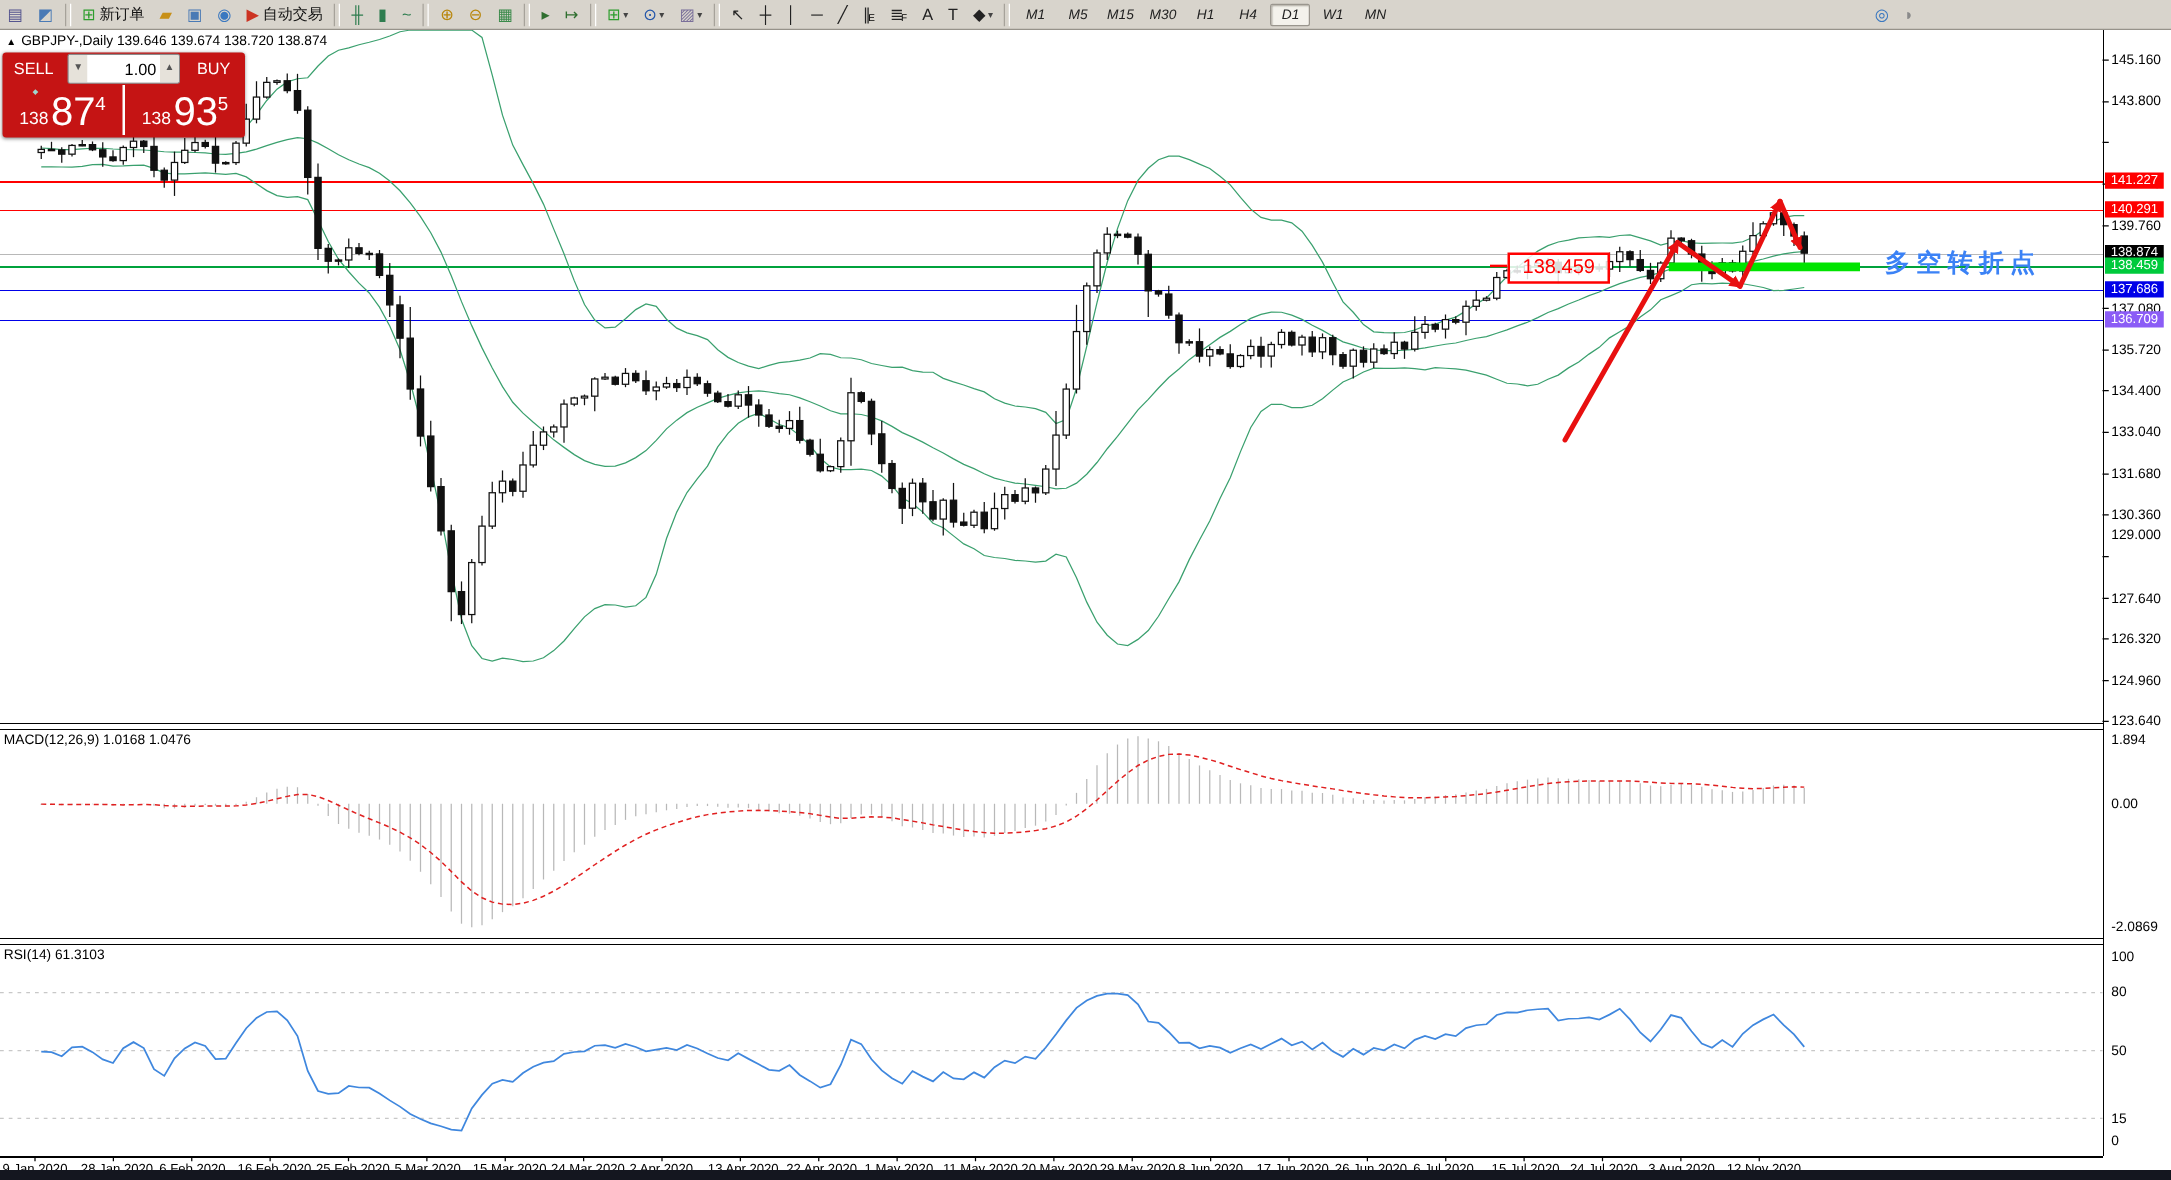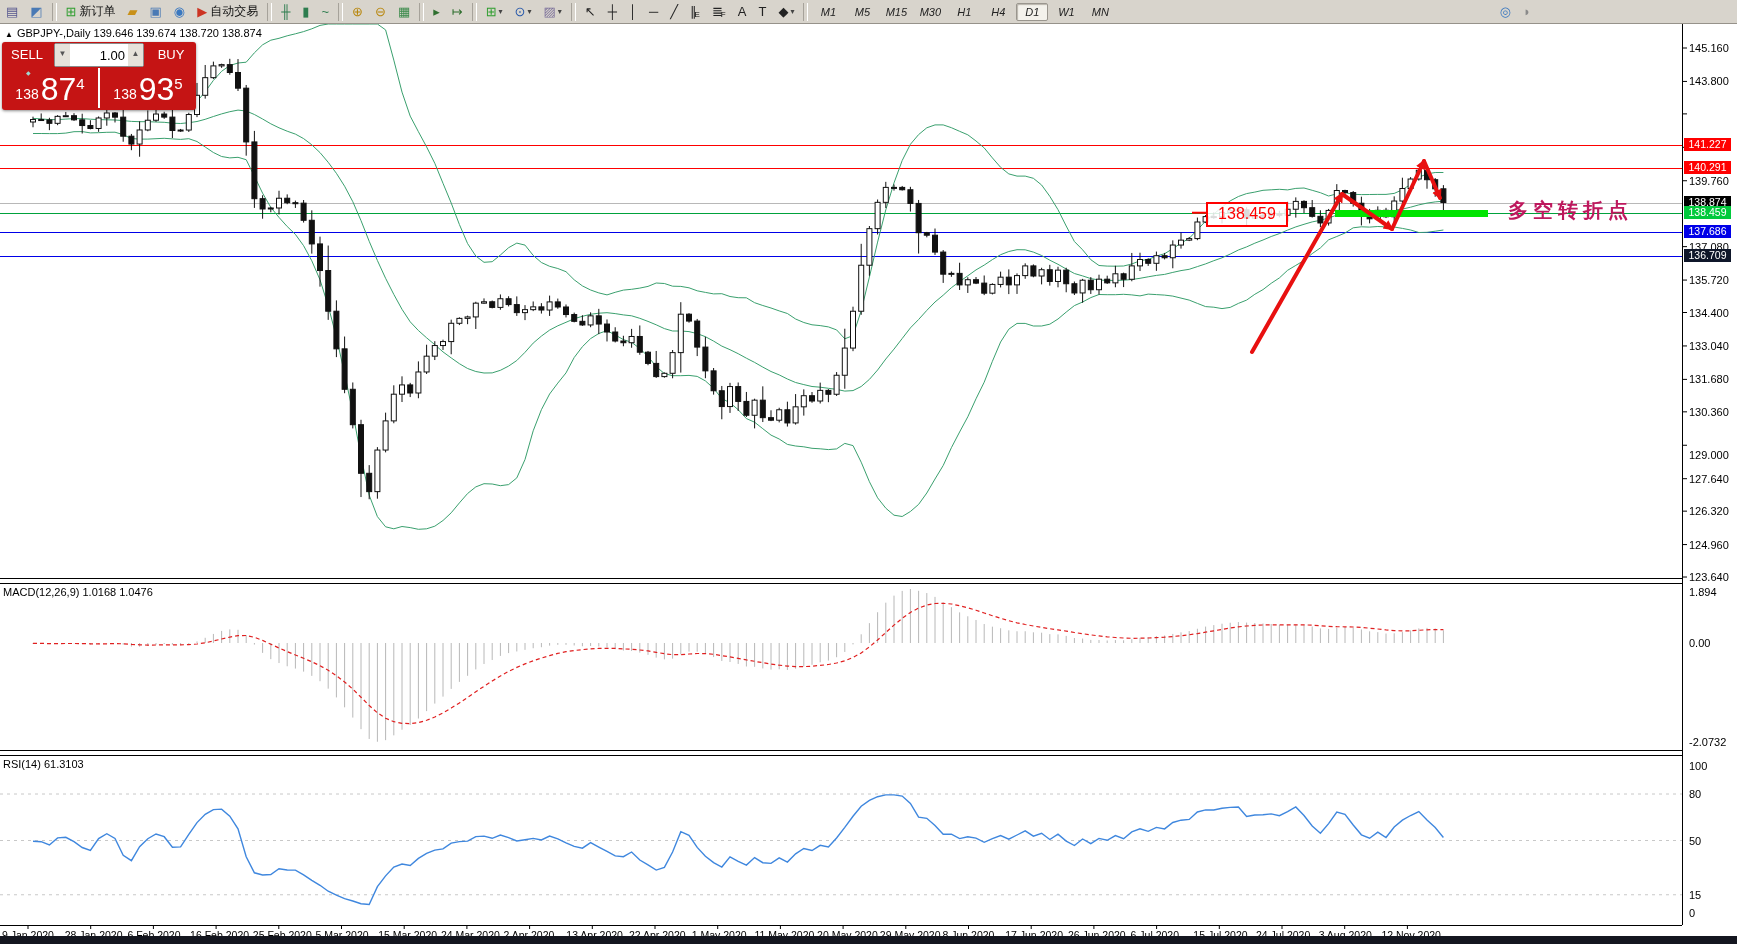--- a/index.html
+++ b/index.html
@@ -39,21 +39,21 @@
   
   .ptick{position:absolute;left:1689px;font-size:11px;color:#000;}
   .pbadge{position:absolute;left:1684px;width:47px;height:13px;font-size:10.5px;color:#fff;
           text-align:center;line-height:13px;}
   .dlabel{position:absolute;top:929px;font-size:10.5px;color:#000;white-space:nowrap;}
   .ilabel{position:absolute;left:1689px;font-size:11px;color:#000;}
   .panel-label{position:absolute;left:3px;font-size:11px;color:#000;}
   
   #price-tag{position:absolute;left:1206px;top:202px;width:78px;height:21px;border:2px solid #ff0000;
              color:#ff0000;font-size:16px;text-align:center;line-height:20px;background:rgba(255,255,255,.85);}
-  #cn-label{position:absolute;left:1508px;top:197px;font-size:20px;font-weight:bold;color:#be185d;letter-spacing:5px;white-space:nowrap;}
+  #cn-label{position:absolute;left:1508px;top:197px;font-size:20px;font-weight:bold;color:#3b82f6;letter-spacing:5px;white-space:nowrap;}
   #bottom-strip{position:absolute;left:0;top:936px;width:1737px;height:8px;background:#14161f;}
   svg{position:absolute;left:0;top:0;}
 </style>
 </head>
 <body>
 
 <div id="app">
 
   <svg id="chart-svg" width="1737" height="944">
       <line x1="0" y1="145.5" x2="1682" y2="145.5" stroke="#ff0000" stroke-width="1" shape-rendering="crispEdges"></line>
@@ -807,34 +807,34 @@
       <div class="ptick" style="top: 75.4329px;">143.800</div>
       <div class="ptick" style="top: 107.882px; margin-top: 30px;">142.480</div>
       <div class="ptick" style="top: 141.315px;">141.120</div>
       <div class="ptick" style="top: 174.748px;">139.760</div>
       <div class="ptick" style="top: 240.631px;">137.080</div>
       <div class="ptick" style="top: 274.064px;">135.720</div>
       <div class="ptick" style="top: 306.513px;">134.400</div>
       <div class="ptick" style="top: 339.946px;">133.040</div>
       <div class="ptick" style="top: 373.379px;">131.680</div>
       <div class="ptick" style="top: 405.828px;">130.360</div>
-      <div class="ptick" style="top: 449px;">129.000</div>
+      <div class="ptick" style="top: 422px;">129.000</div>
       <div class="ptick" style="top: 472.694px;">127.640</div>
       <div class="ptick" style="top: 505.144px;">126.320</div>
       <div class="ptick" style="top: 538.577px;">124.960</div>
       <div class="ptick" style="top: 571.026px;">123.640</div>
       <div class="pbadge" style="top: 138.185px; background: rgb(255, 0, 0);">141.227</div>
       <div class="pbadge" style="top: 161.195px; background: rgb(255, 0, 0);">140.291</div>
       <div class="pbadge" style="top: 196.029px; background: rgb(0, 0, 0);">138.874</div>
       <div class="pbadge" style="top: 206.231px; background: rgb(0, 202, 60);">138.459</div>
       <div class="pbadge" style="top: 225.233px; background: rgb(0, 0, 232);">137.686</div>
-      <div class="pbadge" style="top: 249.251px; background: #0f172a;">136.709</div>
+      <div class="pbadge" style="top: 249.251px; background: #8b5cf6;">136.709</div>
       <div class="ilabel" style="top: 586px;">1.894</div>
       <div class="ilabel" style="top: 637px;">0.00</div>
-      <div class="ilabel" style="top: 736px;">-2.0732</div>
+      <div class="ilabel" style="top: 736px;">-2.0869</div>
       <div class="ilabel" style="top: 760px;">100</div>
       <div class="ilabel" style="top: 788px;">80</div>
       <div class="ilabel" style="top: 835px;">50</div>
       <div class="ilabel" style="top: 889px;">15</div>
       <div class="ilabel" style="top: 907px;">0</div>
     </div>
   <div id="date-labels">
       <div class="dlabel" style="left: 2px;">9 Jan 2020</div>
       <div class="dlabel" style="left: 64.7px;">28 Jan 2020</div>
       <div class="dlabel" style="left: 127.4px;">6 Feb 2020</div>

